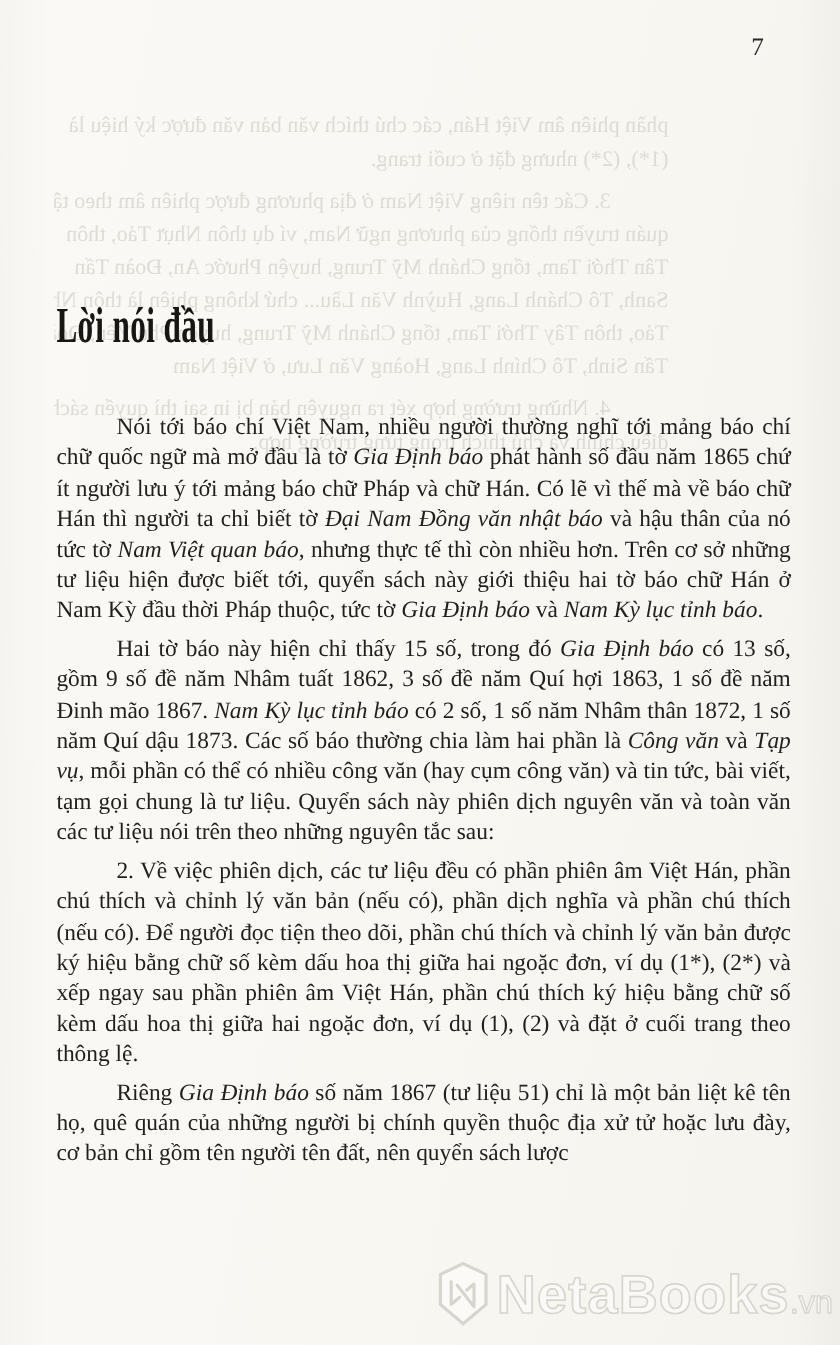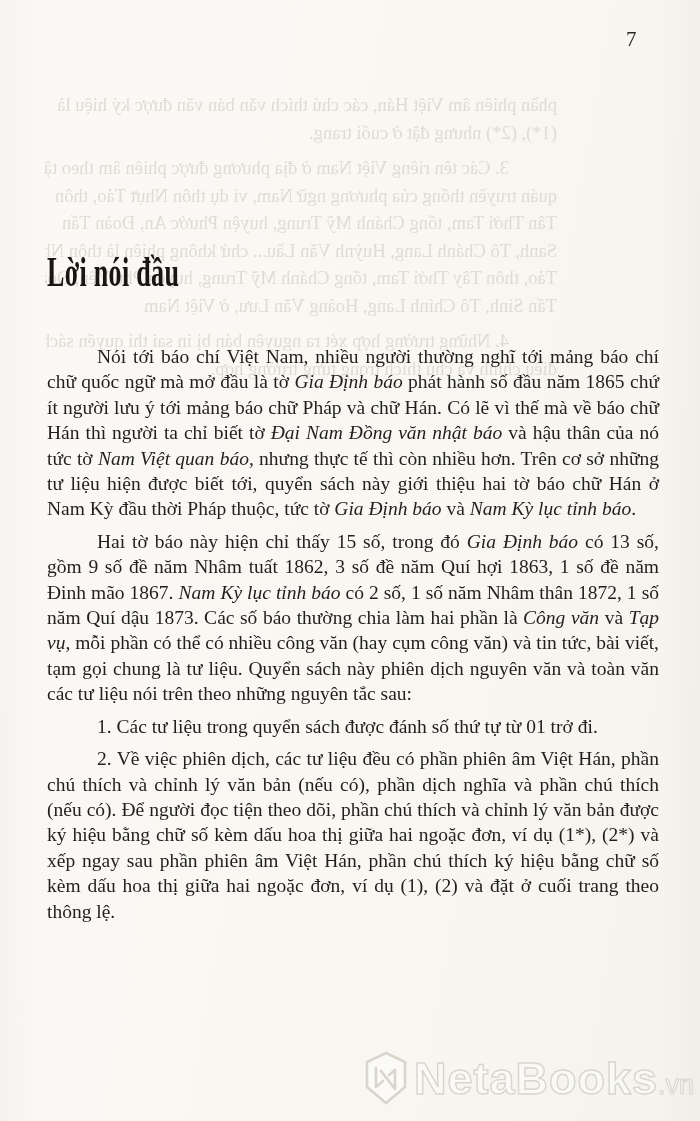--- a/index.html
+++ b/index.html
@@ -98,17 +98,17 @@
       <path d="M22 2 L41 11 L41 36 L22 52 L3 36 L3 11 Z" fill="rgba(255,255,255,0.45)" stroke="#d8d5cd" stroke-width="2.6"></path>
       <path d="M12 17 L12 36 L19 30 M17 20 L31 38 L31 19 M25 24 L31 19" fill="none" stroke="#d8d5cd" stroke-width="2.6" stroke-linecap="round" stroke-linejoin="round"></path>
     </svg>
     <span class="wm-text">NetaBooks</span>
     <span class="wm-tld">.vn</span>
   </div>
 
   <div class="body-text" id="body">
       <p class="para"><span>Nói tới báo chí Việt Nam, nhiều người thường nghĩ tới mảng báo chí chữ quốc ngữ mà mở đầu là tờ </span><span class="it">Gia Định báo</span><span> phát hành số đầu năm 1865 chứ ít người lưu ý tới mảng báo chữ Pháp và chữ Hán. Có lẽ vì thế mà về báo chữ Hán thì người ta chỉ biết tờ </span><span class="it">Đại Nam Đồng văn nhật báo</span><span> và hậu thân của nó tức tờ </span><span class="it">Nam Việt quan báo</span><span>, nhưng thực tế thì còn nhiều hơn. Trên cơ sở những tư liệu hiện được biết tới, quyển sách này giới thiệu hai tờ báo chữ Hán ở Nam Kỳ đầu thời Pháp thuộc, tức tờ </span><span class="it">Gia Định báo</span><span> và </span><span class="it">Nam Kỳ lục tỉnh báo</span><span>.</span></p>
       <p class="para"><span>Hai tờ báo này hiện chỉ thấy 15 số, trong đó </span><span class="it">Gia Định báo</span><span> có 13 số, gồm 9 số đề năm Nhâm tuất 1862, 3 số đề năm Quí hợi 1863, 1 số đề năm Đinh mão 1867. </span><span class="it">Nam Kỳ lục tỉnh báo</span><span> có 2 số, 1 số năm Nhâm thân 1872, 1 số năm Quí dậu 1873. Các số báo thường chia làm hai phần là </span><span class="it">Công văn</span><span> và </span><span class="it">Tạp vụ</span><span>, mỗi phần có thể có nhiều công văn (hay cụm công văn) và tin tức, bài viết, tạm gọi chung là tư liệu. Quyển sách này phiên dịch nguyên văn và toàn văn các tư liệu nói trên theo những nguyên tắc sau:</span></p>
-      <p class="para"><span>1. Các tư liệu trong quyển sách được đánh số thứ tự từ 01 trở đi.</span></p>
       <p class="para"><span>2. Về việc phiên dịch, các tư liệu đều có phần phiên âm Việt Hán, phần chú thích và chỉnh lý văn bản (nếu có), phần dịch nghĩa và phần chú thích (nếu có). Để người đọc tiện theo dõi, phần chú thích và chỉnh lý văn bản được ký hiệu bằng chữ số kèm dấu hoa thị giữa hai ngoặc đơn, ví dụ (1*), (2*) và xếp ngay sau phần phiên âm Việt Hán, phần chú thích ký hiệu bằng chữ số kèm dấu hoa thị giữa hai ngoặc đơn, ví dụ (1), (2) và đặt ở cuối trang theo thông lệ.</span></p>
+      <p class="para"><span>Riêng </span><span class="it">Gia Định báo</span><span> số năm 1867 (tư liệu 51) chỉ là một bản liệt kê tên họ, quê quán của những người bị chính quyền thuộc địa xử tử hoặc lưu đày, cơ bản chỉ gồm tên người tên đất, nên quyển sách lược</span></p>
     </div>
 
 </div>
 
 </body></html>

